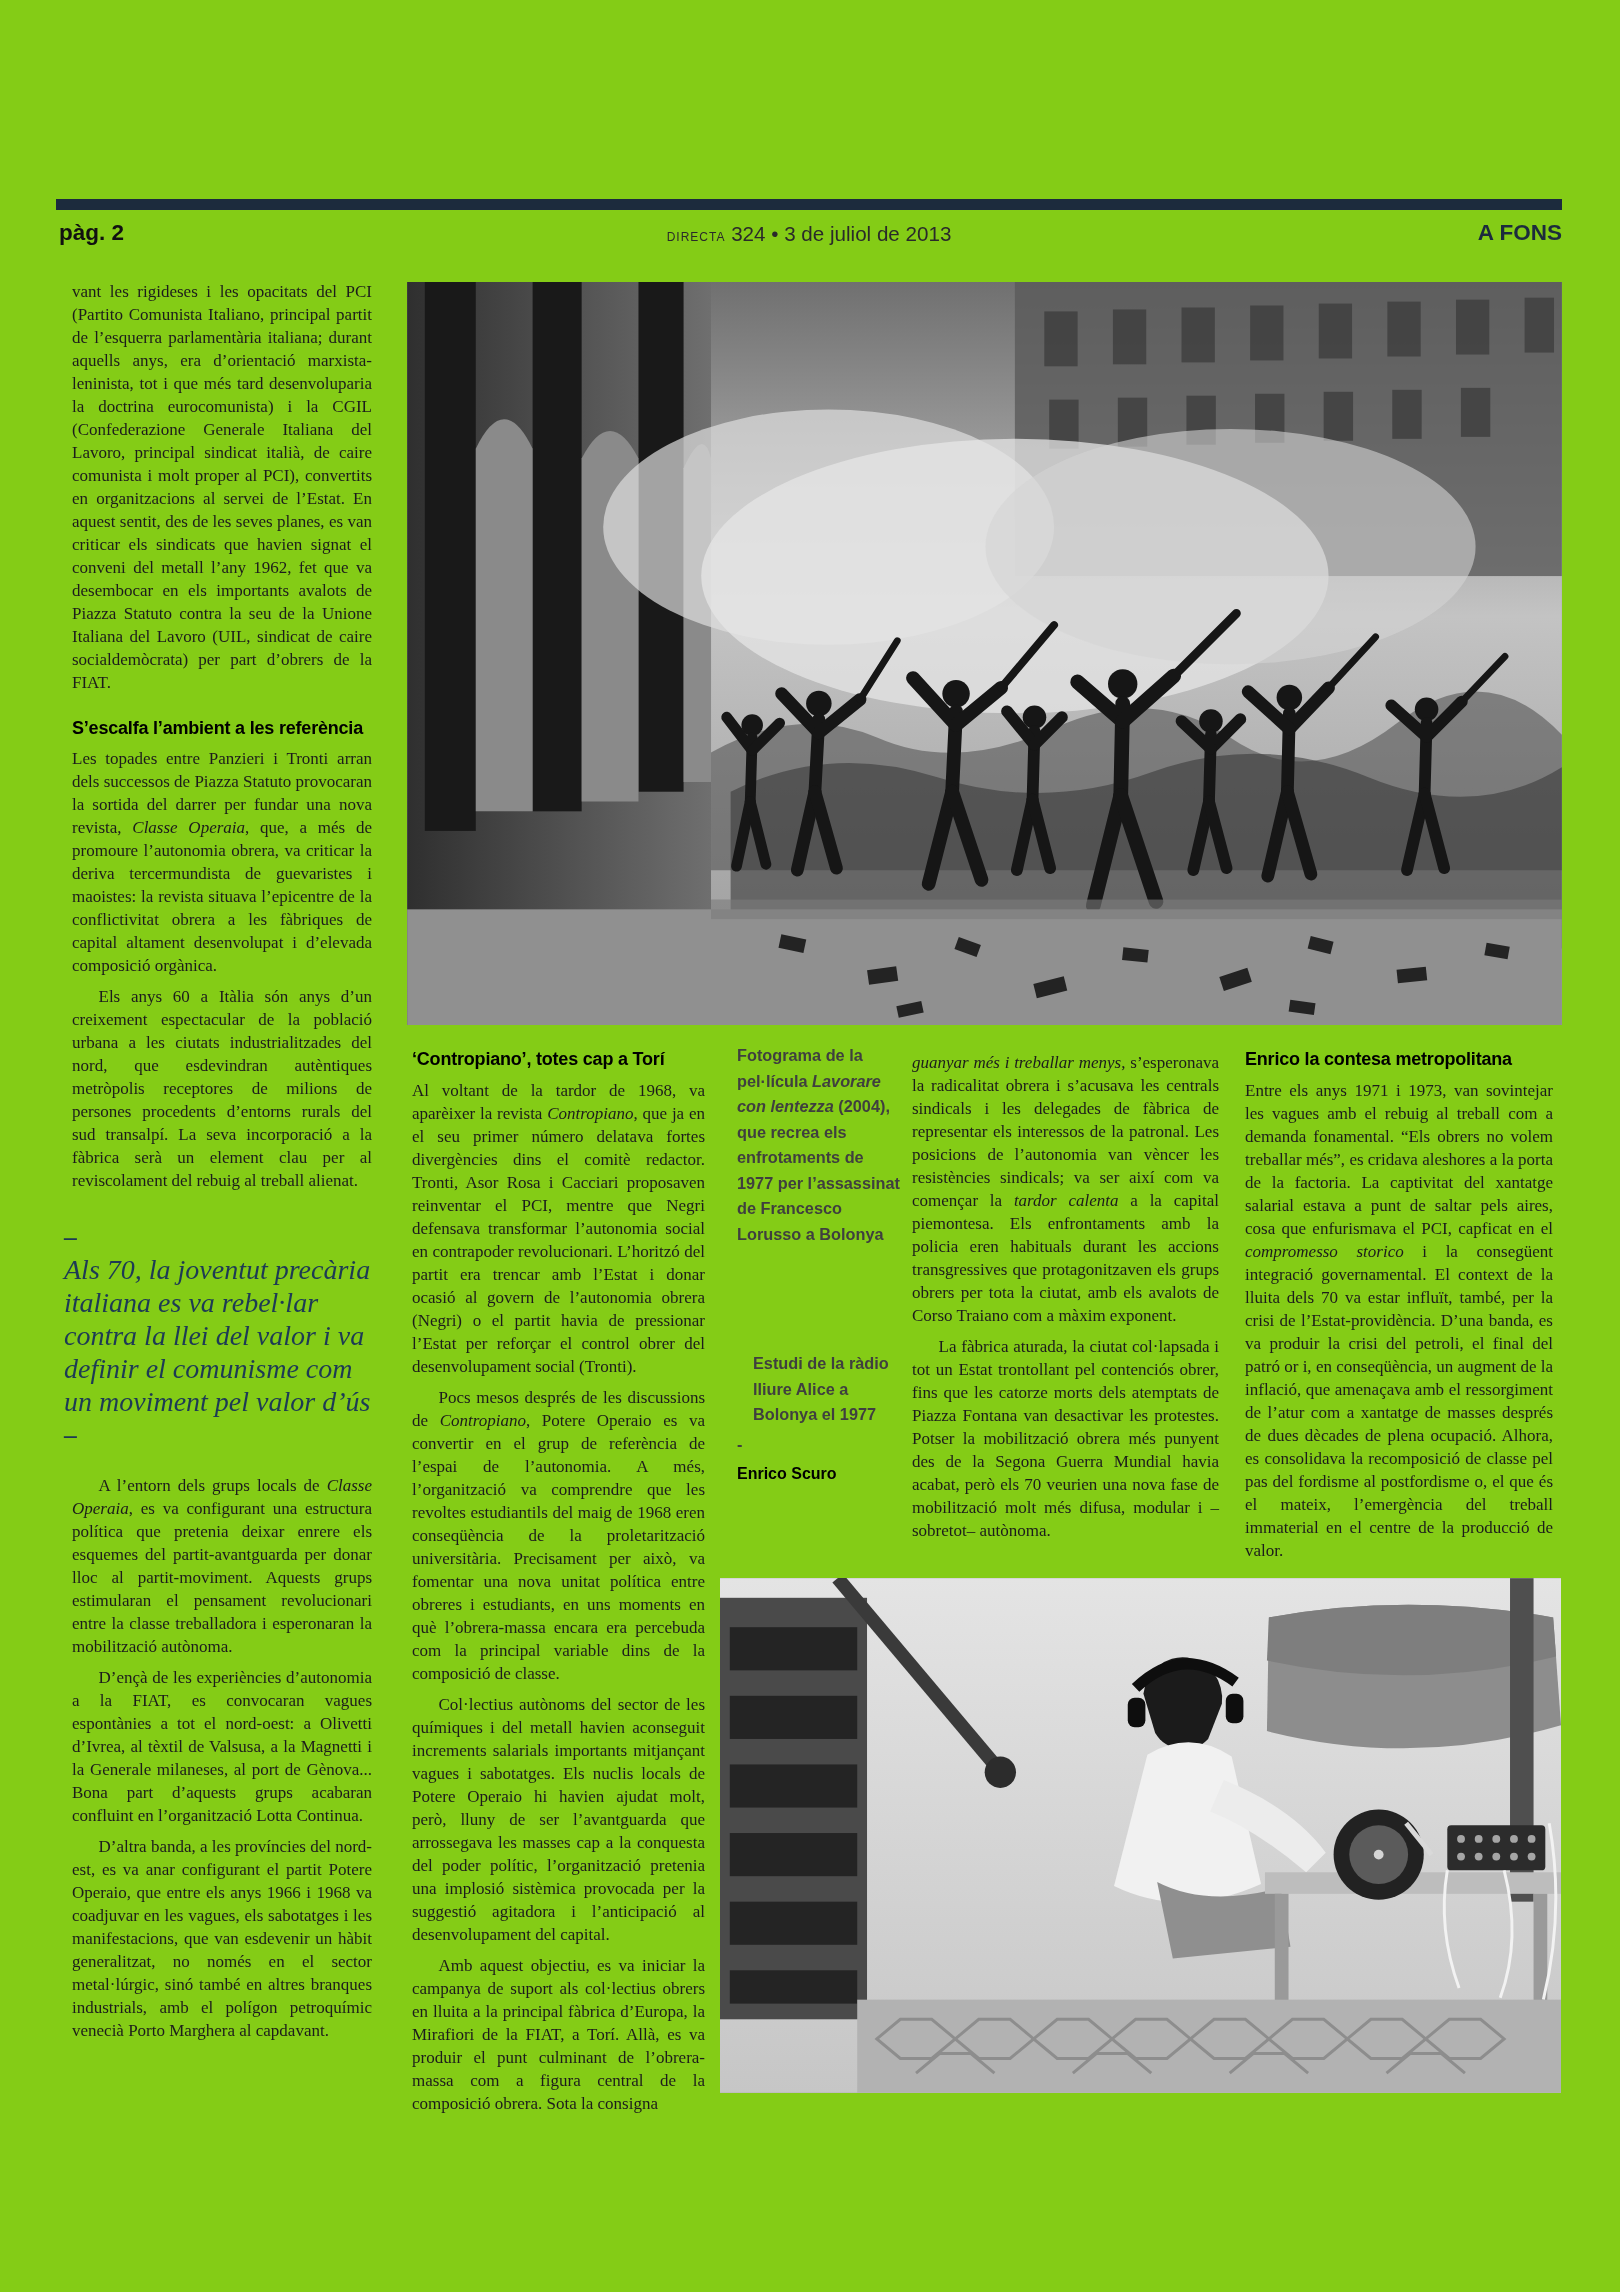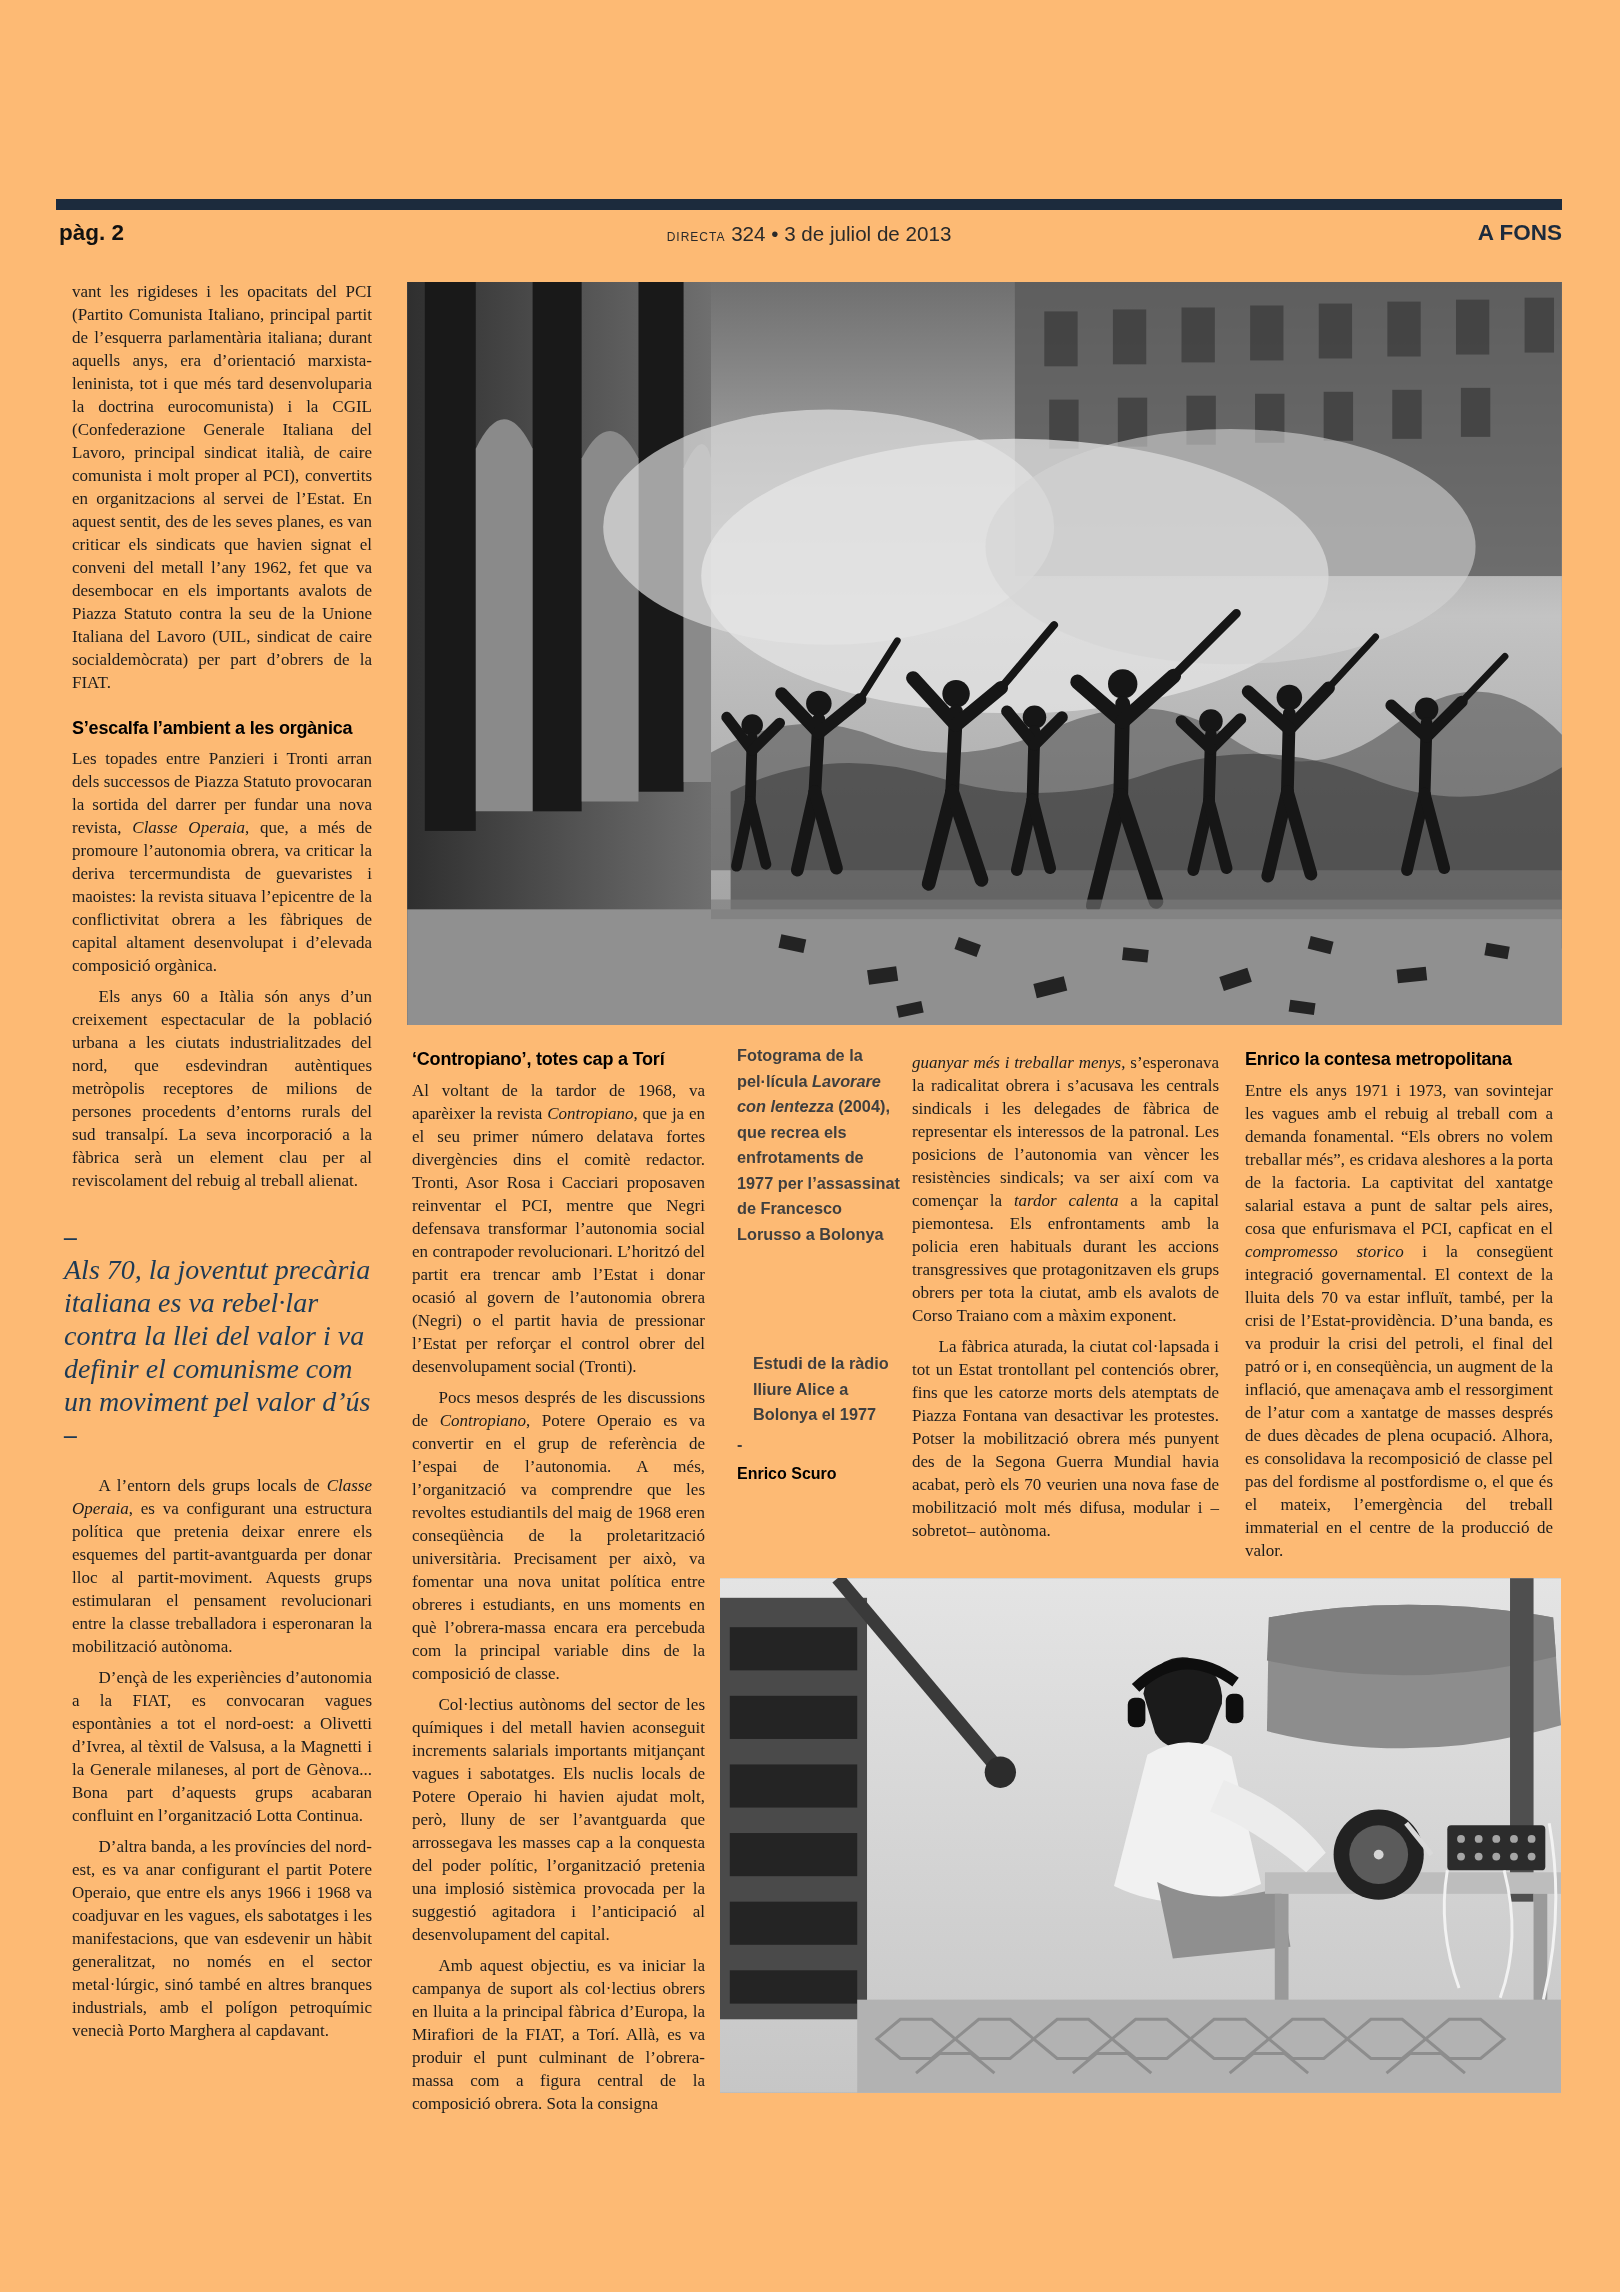--- a/index.html
+++ b/index.html
@@ -1,16 +1,16 @@
 <!DOCTYPE html>
 <html lang="ca"><head>
 <meta charset="utf-8">
 <style>
   html,body{margin:0;padding:0;background:#ffffff;}
-  .page{position:relative;width:1620px;height:2293px;background:#fdba74;overflow:hidden;
+  .page{position:relative;width:1620px;height:2293px;background:#84cc16;overflow:hidden;
         font-family:"Liberation Serif",serif;color:#1c1c1c;}
   
   .topbar{position:absolute;left:56px;top:199px;width:1506px;height:10.8px;background:#1c2b3d;}
   .hdr{position:absolute;left:56px;top:218px;width:1506px;height:33px;
        font-family:"Liberation Sans",sans-serif;}
   .hdr .pageno{position:absolute;left:2.9px;top:2px;font-weight:bold;font-size:22.5px;color:#111;}
   .hdr .center{position:absolute;left:0;right:0;top:3.9px;text-align:center;font-size:20.6px;color:#2a2a2a;}
   .hdr .center .mast{font-size:16.7px;letter-spacing:1px;font-variant:small-caps;text-transform:lowercase;}
   .hdr .center .mast::first-letter{text-transform:uppercase;}
   .hdr .section{position:absolute;right:0;top:2px;font-weight:bold;font-size:22.5px;color:#1c2b3d;}
@@ -191,21 +191,21 @@
         <rect x="1010" y="700" width="30" height="14" transform="rotate(-6 1025 707)"></rect>
         <rect x="1100" y="676" width="24" height="13" transform="rotate(10 1112 682)"></rect>
         <rect x="500" y="736" width="26" height="12" transform="rotate(-12 513 742)"></rect>
         <rect x="900" y="734" width="26" height="12" transform="rotate(8 913 740)"></rect>
       </g>
     </svg>
   </div>
 
   <div class="col" style="left:64px;top:272px;width:316px;">
     <p>vant les rigideses i les opacitats del PCI (Partito Comunista Italiano, principal partit de l’esquerra parlamentària italiana; durant aquells anys, era d’orientació marxista-leninista, tot i que més tard desenvoluparia la doctrina eurocomunista) i la CGIL (Confederazione Generale Italiana del Lavoro, principal sindicat italià, de caire comunista i molt proper al PCI), convertits en organitzacions al servei de l’Estat. En aquest sentit, des de les seves planes, es van criticar els sindicats que havien signat el conveni del metall l’any 1962, fet que va desembocar en els importants avalots de Piazza Statuto contra la seu de la Unione Italiana del Lavoro (UIL, sindicat de caire socialdemòcrata) per part d’obrers de la FIAT.</p>
-    <p class="subhead" style="margin-top:23.5px;">S’escalfa l’ambient a les orgànica</p>
+    <p class="subhead" style="margin-top:23.5px;">S’escalfa l’ambient a les referència</p>
     <p style="margin-top:2px;">Les topades entre Panzieri i Tronti arran dels successos de Piazza Statuto provocaran la sortida del darrer per fundar una nova revista, <em>Classe Operaia</em>, que, a més de promoure l’autonomia obrera, va criticar la deriva tercermundista de guevaristes i maoistes: la revista situava l’epicentre de la conflictivitat obrera a les fàbriques de capital altament desenvolupat i d’elevada composició orgànica.</p>
     <p class="ind">Els anys 60 a Itàlia són anys d’un creixement espectacular de la població urbana a les ciutats industrialitzades del nord, que esdevindran autèntiques metròpolis receptores de milions de persones procedents d’entorns rurals del sud transalpí. La seva incorporació a la fàbrica serà un element clau per al reviscolament del rebuig al treball alienat.</p>
     <div class="pq" style="margin-top:35px;margin-bottom:29px;">
       <div class="dash">–</div>
       <div class="qtext">Als 70, la joventut precària italiana es va rebel·lar contra la llei del valor i va definir el comunisme com un moviment pel valor d’ús</div>
       <div class="dash">–</div>
     </div>
     <p class="ind">A l’entorn dels grups locals de <em>Classe Operaia</em>, es va configurant una estructura política que pretenia deixar enrere els esquemes del partit-avantguarda per donar lloc al partit-moviment. Aquests grups estimularan el pensament revolucionari entre la classe treballadora i esperonaran la mobilització autònoma.</p>
     <p class="ind">D’ençà de les experiències d’autonomia a la FIAT, es convocaran vagues espontànies a tot el nord-oest: a Olivetti d’Ivrea, al tèxtil de Valsusa, a la Magnetti i la Generale milaneses, al port de Gènova... Bona part d’aquests grups acabaran confluint en l’organització Lotta Continua.</p>
     <p class="ind">D’altra banda, a les províncies del nord-est, es va anar configurant el partit Potere Operaio, que entre els anys 1966 i 1968 va coadjuvar en les vagues, els sabotatges i les manifestacions, que van esdevenir un hàbit generalitzat, no només en el sector metal·lúrgic, sinó també en altres branques industrials, amb el polígon petroquímic venecià Porto Marghera al capdavant.</p>

